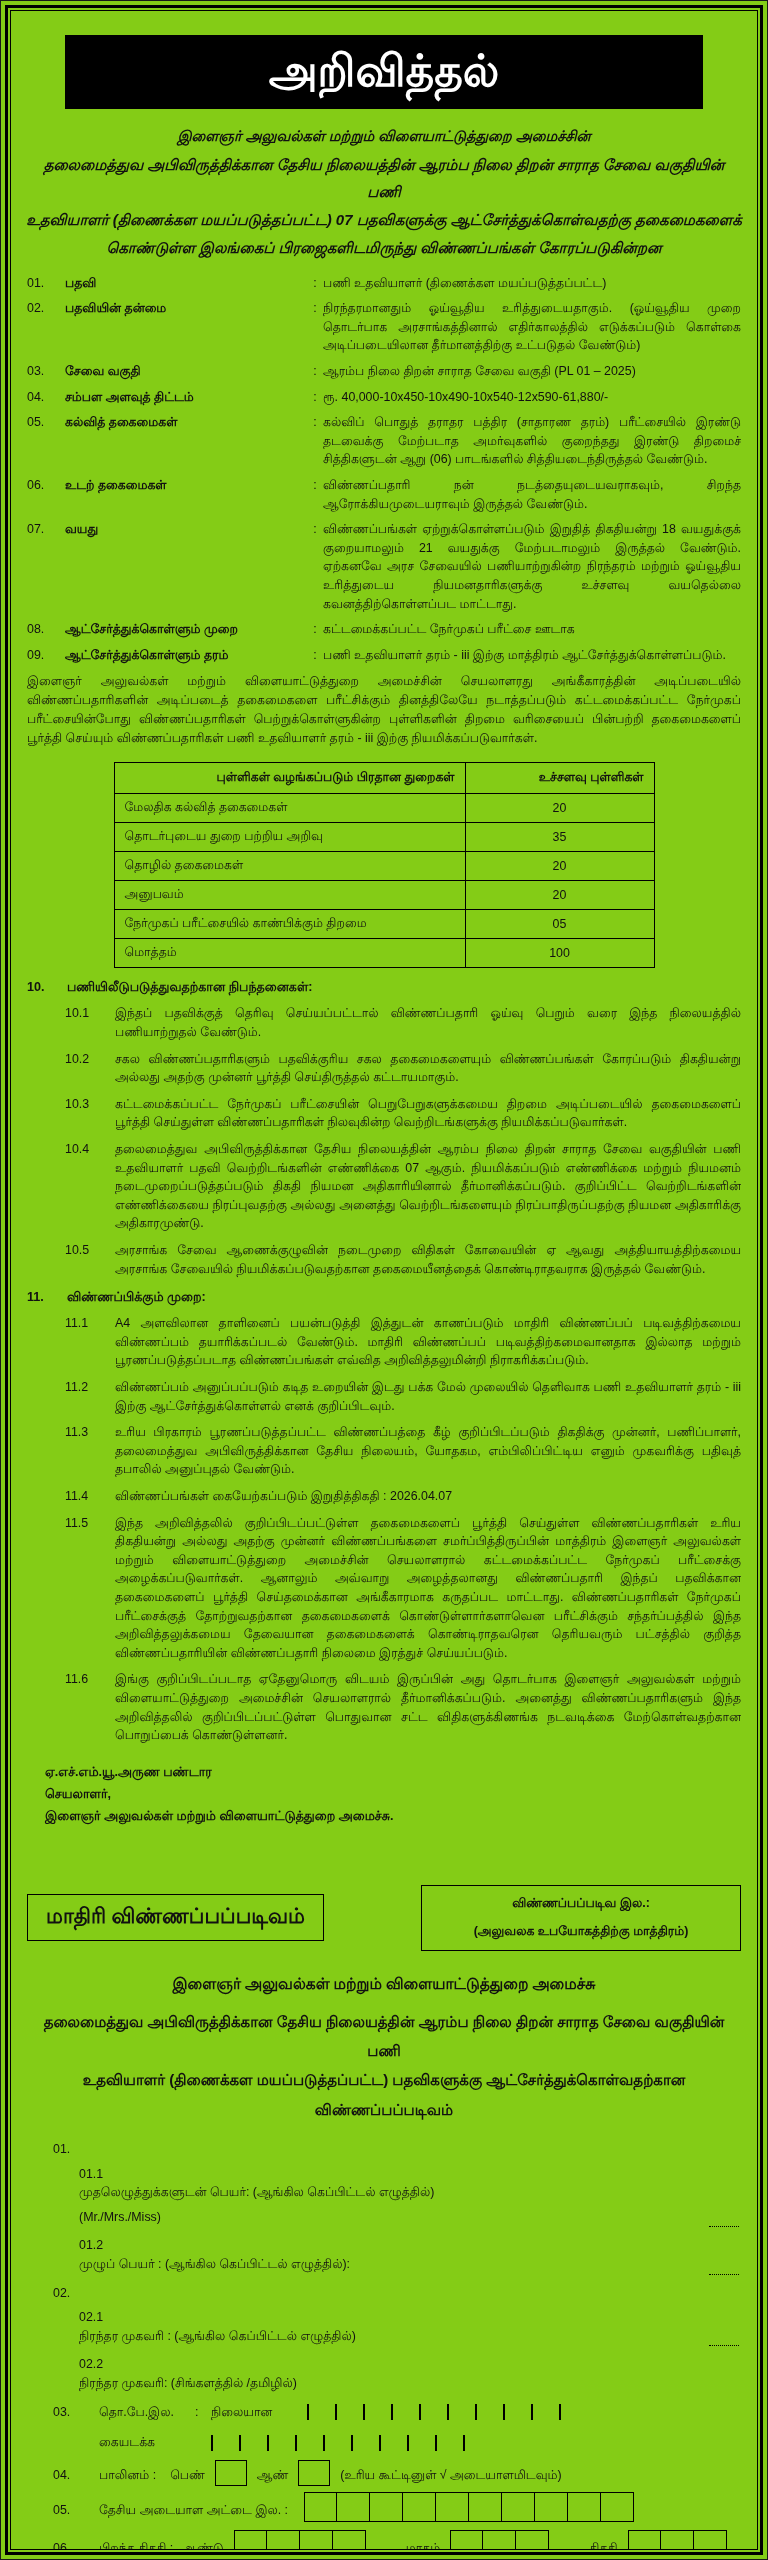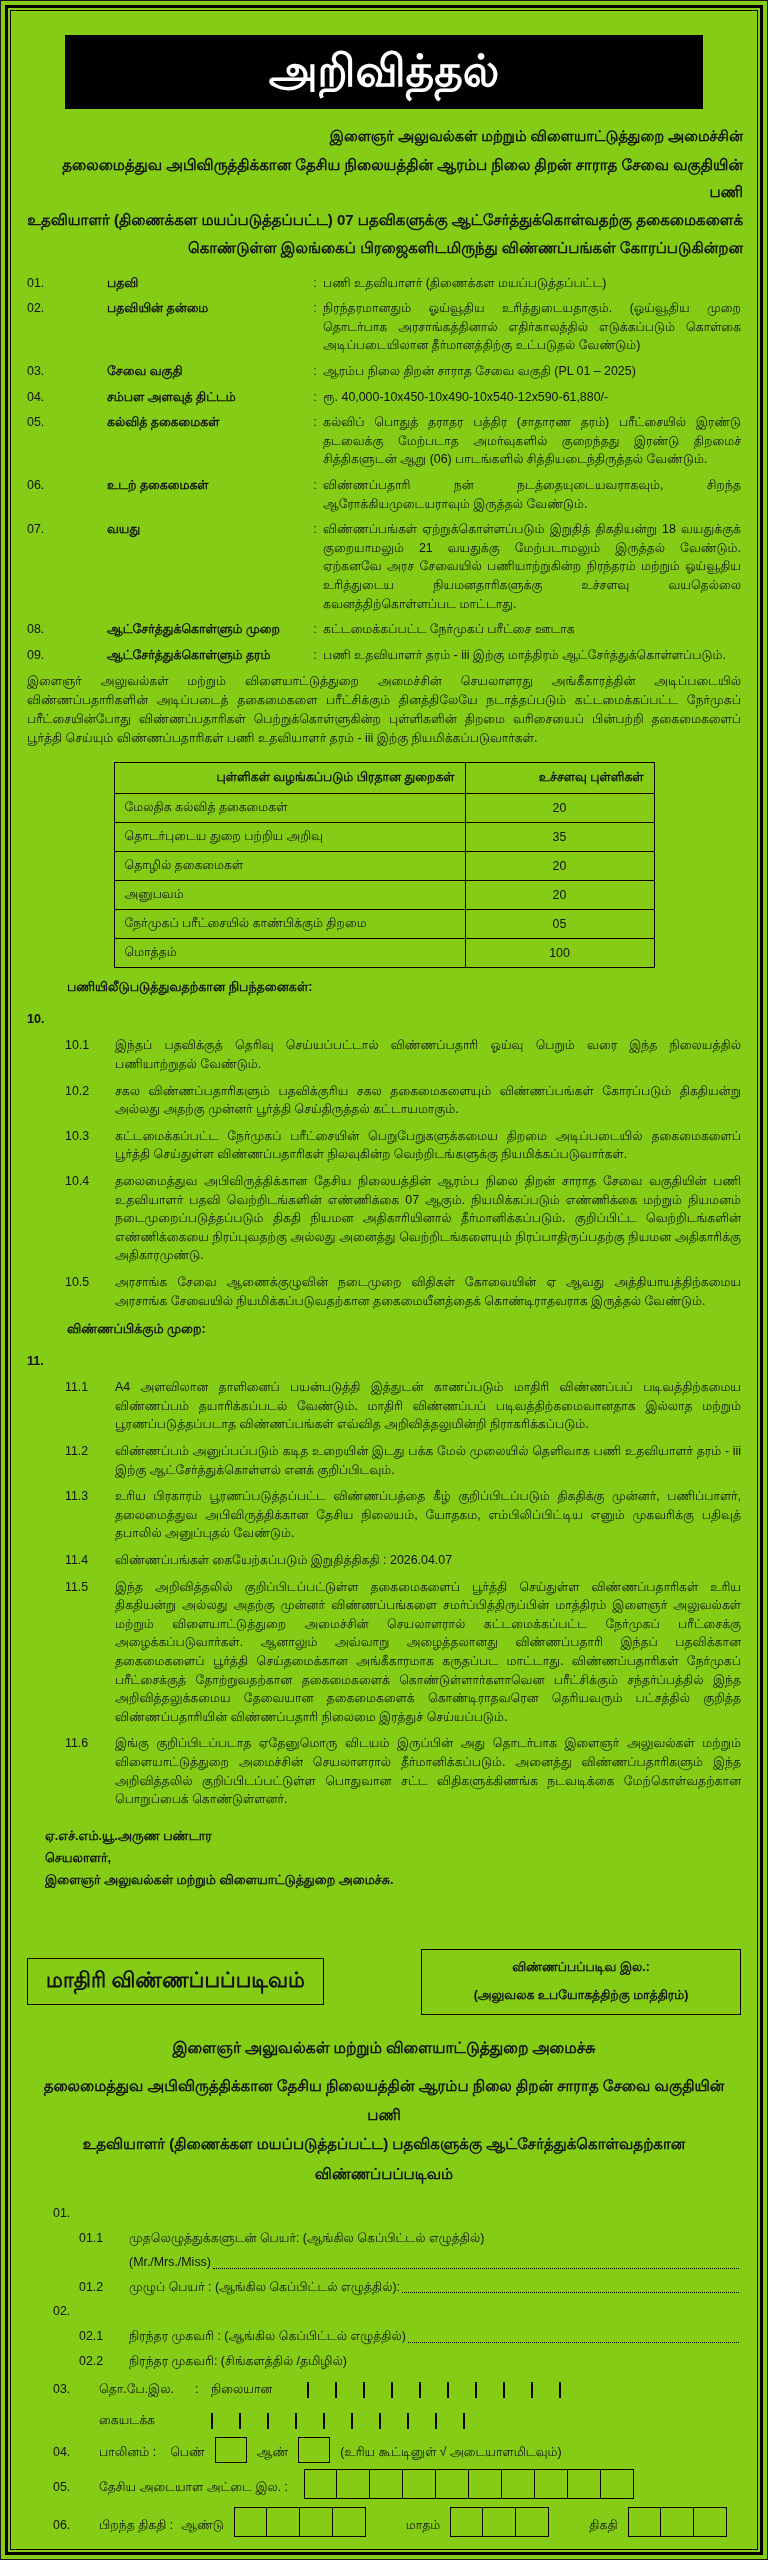--- a/index.html
+++ b/index.html
@@ -4,62 +4,62 @@
 <style>
   html,body{margin:0;padding:0;background:#dcdcdc;}
   .page{width:768px;height:2560px;margin:0 auto;background:#84cc16;box-sizing:border-box;
         border:1px solid #1a1a1a;padding:4px;font-family:"Liberation Sans",sans-serif;color:#111;}
   .frame{border:3px solid #000;height:100%;box-sizing:border-box;padding:2px;}
   .inner{border:1px solid #000;height:100%;box-sizing:border-box;overflow:hidden;padding:0 14px;}
 
   .banner{margin:24px 40px 0;background:#000;color:#fff;text-align:center;
           font-family:"Liberation Serif",serif;font-weight:700;font-size:44px;line-height:74px;}
 
-  .intro{margin-top:14px;text-align:right;}
+  .intro{margin-top:14px;text-align:center;font-style:italic;}
   .intro .l1{font-size:14.5px;font-weight:700;line-height:1.9;}
   .intro .lb{font-size:15px;font-weight:800;line-height:1.85;}
 
   .kvlist{margin-top:12px;}
   .kv{display:grid;grid-template-columns:40px 242px 16px 1fr;margin-bottom:7px;
       font-size:12.4px;line-height:1.5;}
   .kv .num{padding-left:2px;}
-  .kv .lbl{font-weight:700;padding-right:6px;margin-left:42px;}
+  .kv .lbl{font-weight:700;padding-right:6px;}
   .kv .col{text-align:center;}
   .kv .val{text-align:justify;padding-right:2px;}
 
   .para{font-size:12.4px;line-height:1.55;text-align:justify;margin:4px 2px 0;}
 
   table.points{border-collapse:collapse;margin:14px auto 10px;font-size:12.4px;}
   table.points th,table.points td{border:1.4px solid #000;}
   table.points th{font-weight:700;padding:7px 10px;text-align:right;}
   table.points td{padding:6px 10px;}
   .colA{width:330px;text-align:left;}
   .colB{width:168px;text-align:center;}
 
   .sechead{display:flex;font-weight:700;font-size:12.6px;margin:10px 0 7px;line-height:1.5;}
-  .sechead .n{width:40px;flex:none;padding-left:2px;margin-top:32px;}
+  .sechead .n{width:40px;flex:none;padding-left:2px;}
   .si{display:flex;margin:0 2px 8px 40px;font-size:12.4px;line-height:1.5;}
   .si .n{width:50px;flex:none;}
   .si .t{flex:1;text-align:justify;}
 
   .sig{margin:16px 0 0 20px;font-weight:700;font-size:12.6px;line-height:1.75;}
 
   .boxes-row{display:flex;justify-content:space-between;align-items:stretch;margin:58px 2px 24px;}
   .model-box{border:1.5px solid #000;padding:9px 18px;align-self:center;
              font-family:"Liberation Serif",serif;font-weight:700;font-size:21px;}
   .office-box{border:1.5px solid #000;width:320px;text-align:center;font-weight:700;font-size:12.4px;
               padding:10px 6px;display:flex;flex-direction:column;gap:12px;justify-content:center;box-sizing:border-box;}
 
   .ft1{text-align:center;font-family:"Liberation Serif",serif;font-weight:700;font-size:15.5px;margin:6px 0 12px;}
   .ft2{text-align:center;font-weight:800;font-size:15px;line-height:1.95;}
 
   .form{font-size:12.4px;line-height:1.5;margin-top:16px;}
   .frow{display:flex;margin:0 2px 6px 28px;}
   .frow .fn{width:46px;flex:none;}
-  .fsubrow{display:flex;margin:0 2px 6px 54px;}
+  .fsubrow{display:flex;margin:0 2px 6px 54px;flex-direction:column;}
   .fsubrow .fn{width:50px;flex:none;}
   .lead{flex:1;border-bottom:1.4px dotted #000;margin:0 2px 3px;align-self:flex-end;min-width:30px;}
   .lead.fix{flex:none;}
 
   .bx{width:30px;height:24px;border:1.3px solid #000;display:inline-block;vertical-align:middle;margin:-4px 10px 0;}
   .crow{display:inline-flex;vertical-align:middle;margin-top:-6px;}
   .c{width:33px;height:30px;border:1.3px solid #000;border-left:none;box-sizing:border-box;}
   .c:first-child{border-left:1.3px solid #000;}
   .vb{width:2px;height:16px;background:#000;display:inline-block;margin-right:26px;vertical-align:middle;}
 </style>

